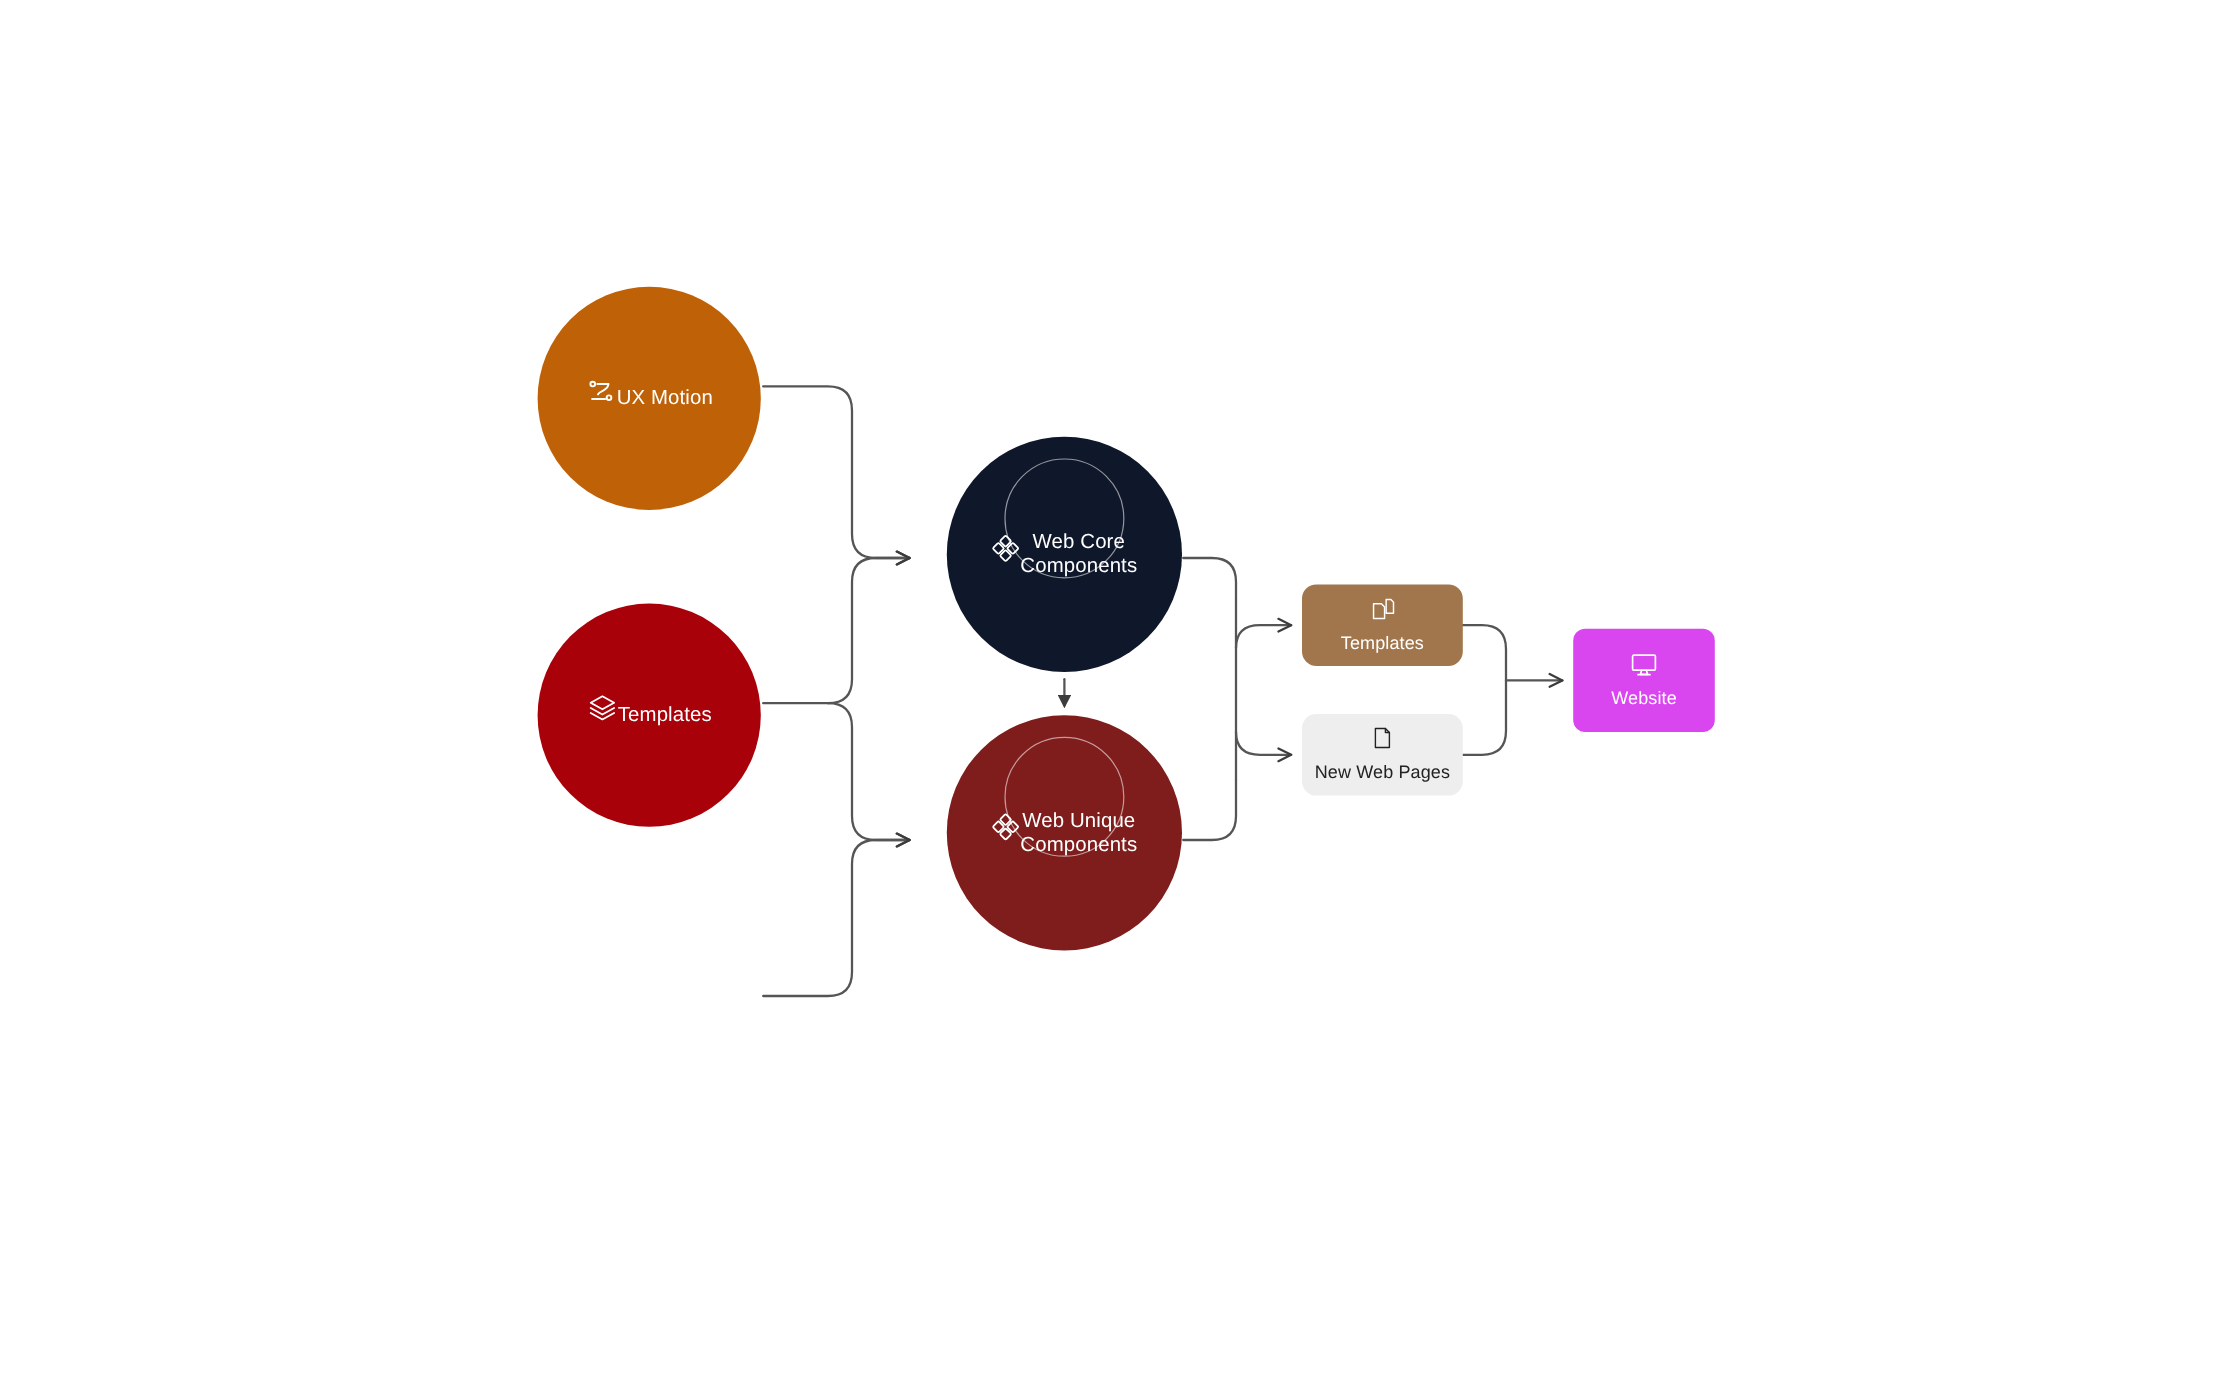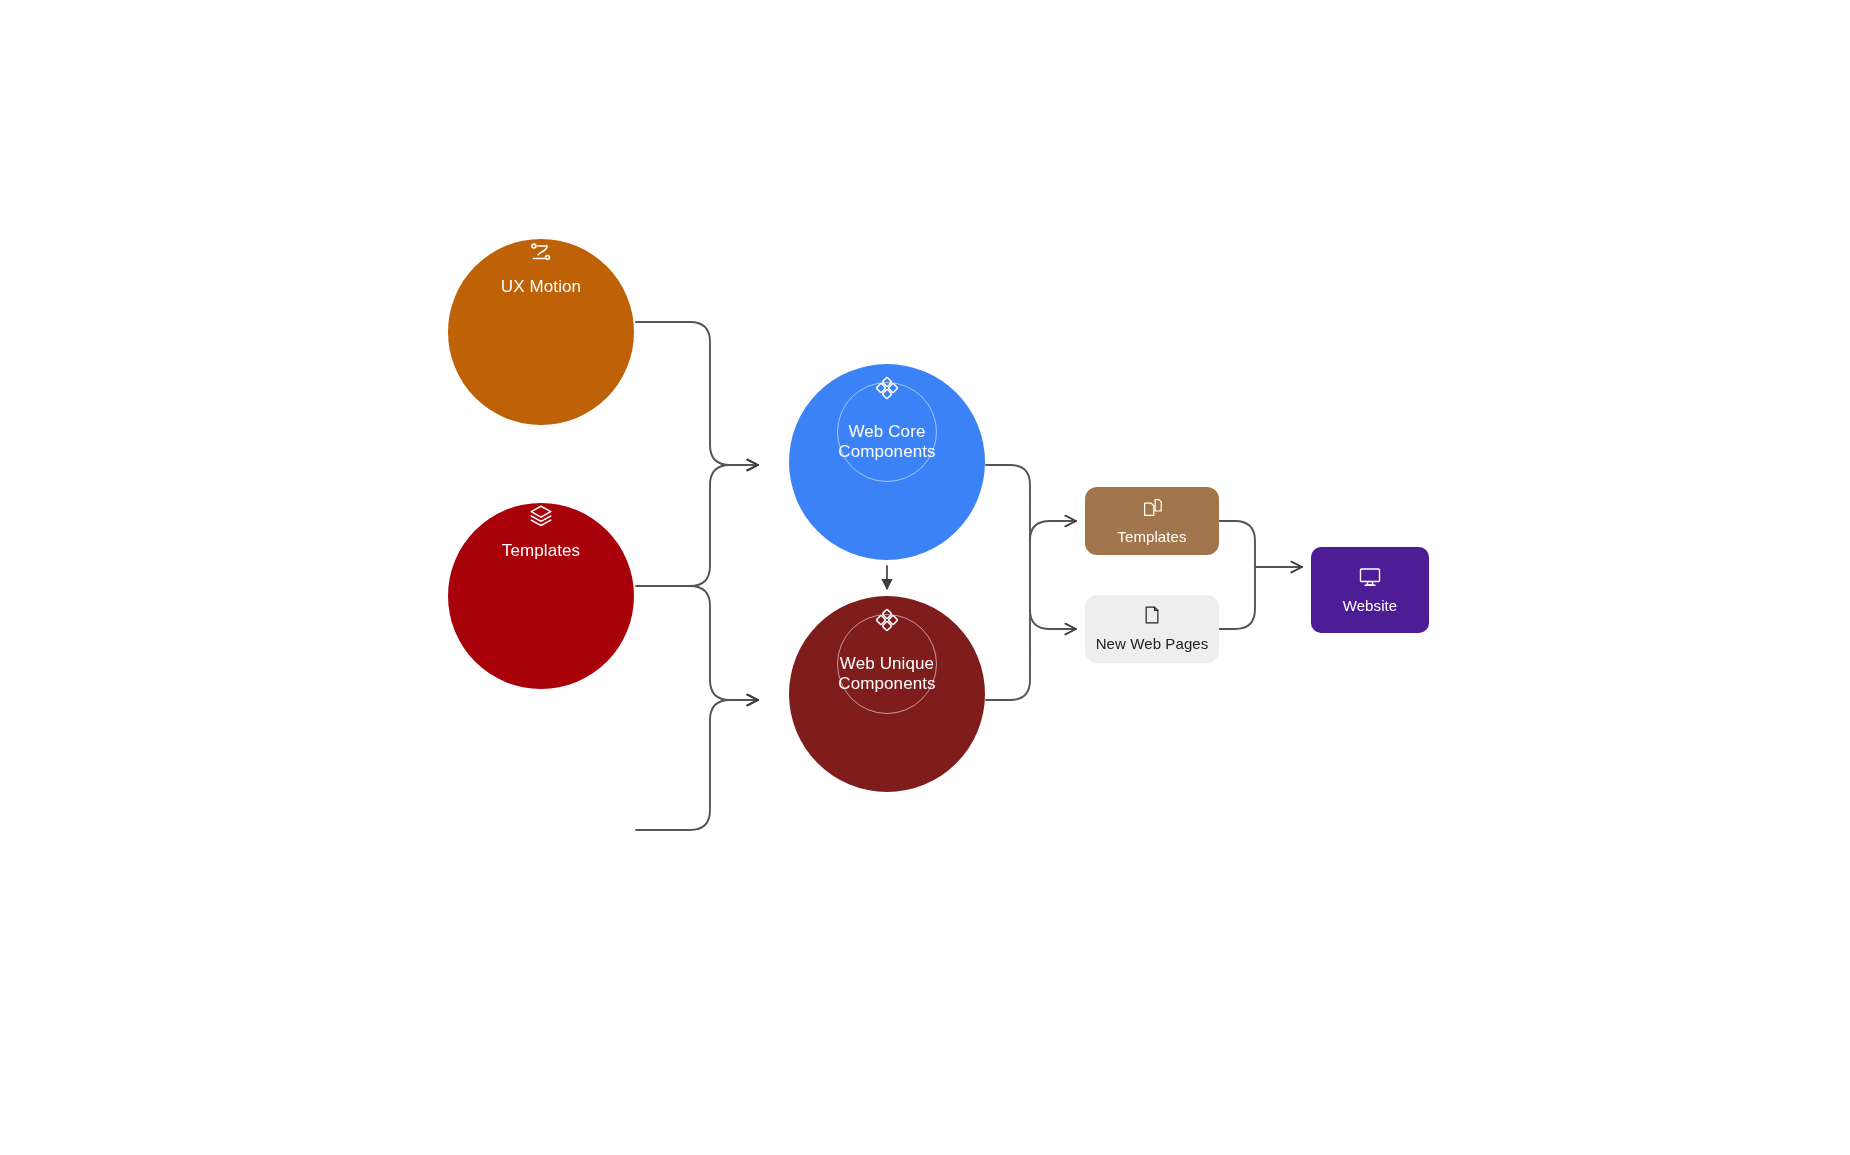--- a/index.html
+++ b/index.html
@@ -25,23 +25,23 @@
     width: 1850px;
     height: 1155px;
     pointer-events: none;
   }
 
   
   .node-circle {
     position: absolute;
     border-radius: 50%;
     display: flex;
-    flex-direction: column;
+    flex-direction: row;
     align-items: center;
-    justify-content: flex-start;
+    justify-content: center;
     box-sizing: border-box;
     color: #ffffff;
     text-align: center;
   }
   .node-circle .ring {
     position: absolute;
     border-radius: 50%;
     border: 1px solid rgba(255,255,255,0.55);
     box-sizing: border-box;
   }
@@ -74,21 +74,21 @@
     left: 448px; top: 748px; width: 186px; height: 186px;
     background: #08803f;
   }
   #node-ux-motion .glyph { margin-bottom: 12px; }
   #node-foundation .glyph { margin-bottom: 12px; }
   #node-icons .glyph { margin-bottom: 12px; }
 
   
   #node-web-core {
     left: 789px; top: 364px; width: 196px; height: 196px;
-    background: #3b82f6;
+    background: #0f172a;
   }
   #node-web-unique {
     left: 789px; top: 596px; width: 196px; height: 196px;
     background: #7f1d1d;
   }
   #node-web-core .ring,
   #node-web-unique .ring {
     left: 48px; top: 18px; width: 100px; height: 100px;
   }
   #node-web-core .glyph { margin-bottom: 22px; margin-top: 12px; }
@@ -121,22 +121,22 @@
     left: 1085px; top: 487px; width: 134px; height: 68px;
     background: #a1764c;
     color: #ffffff;
   }
   #node-new-web-pages {
     left: 1085px; top: 595px; width: 134px; height: 68px;
     background: #eeeeee;
     color: #222222;
   }
   #node-website {
-    left: 1311px; top: 547px; width: 118px; height: 86px;
-    background: #4c1d95;
+    left: 1311px; top: 524px; width: 118px; height: 86px;
+    background: #d946ef;
     color: #ffffff;
     border-radius: 10px;
   }
   #node-website .glyph { margin-bottom: 8px; }
 </style>
 </head>
 <body>
 
 <div id="canvas">
 

